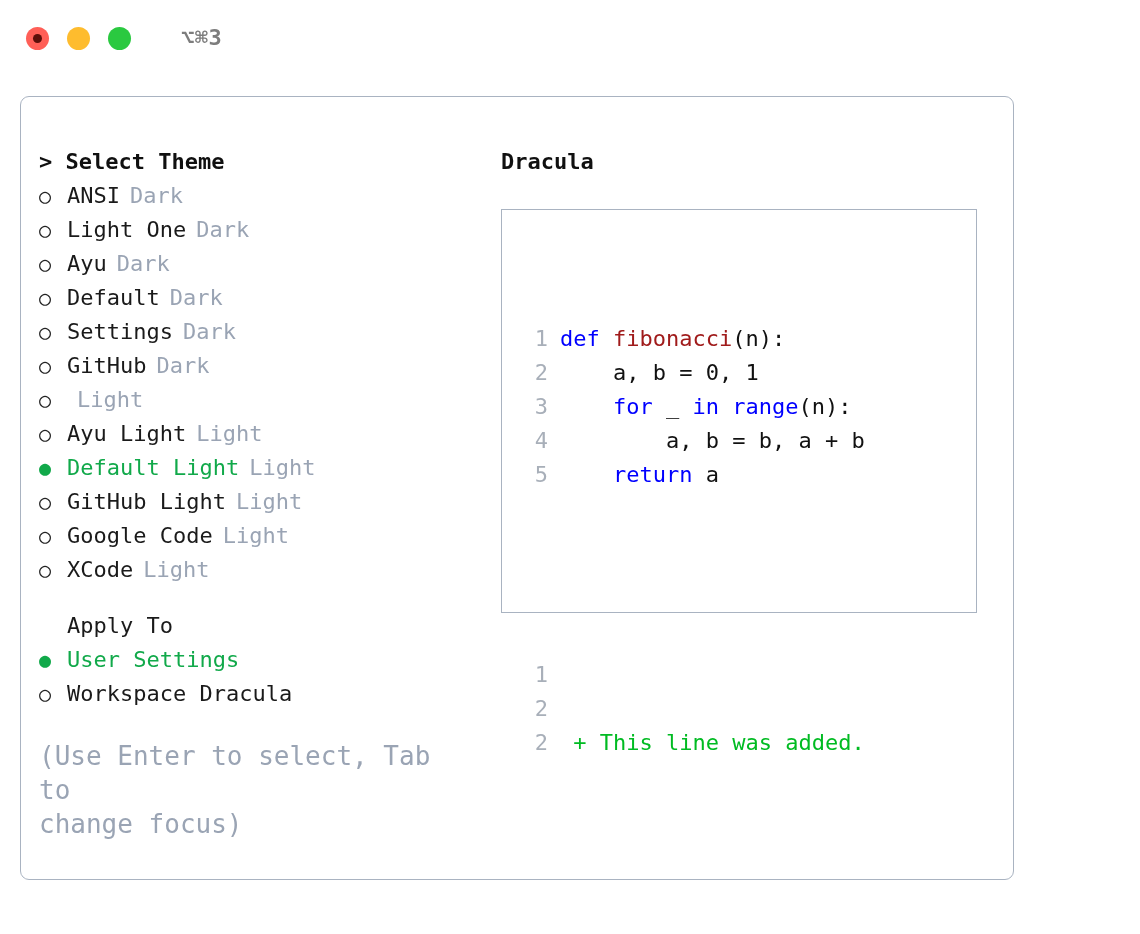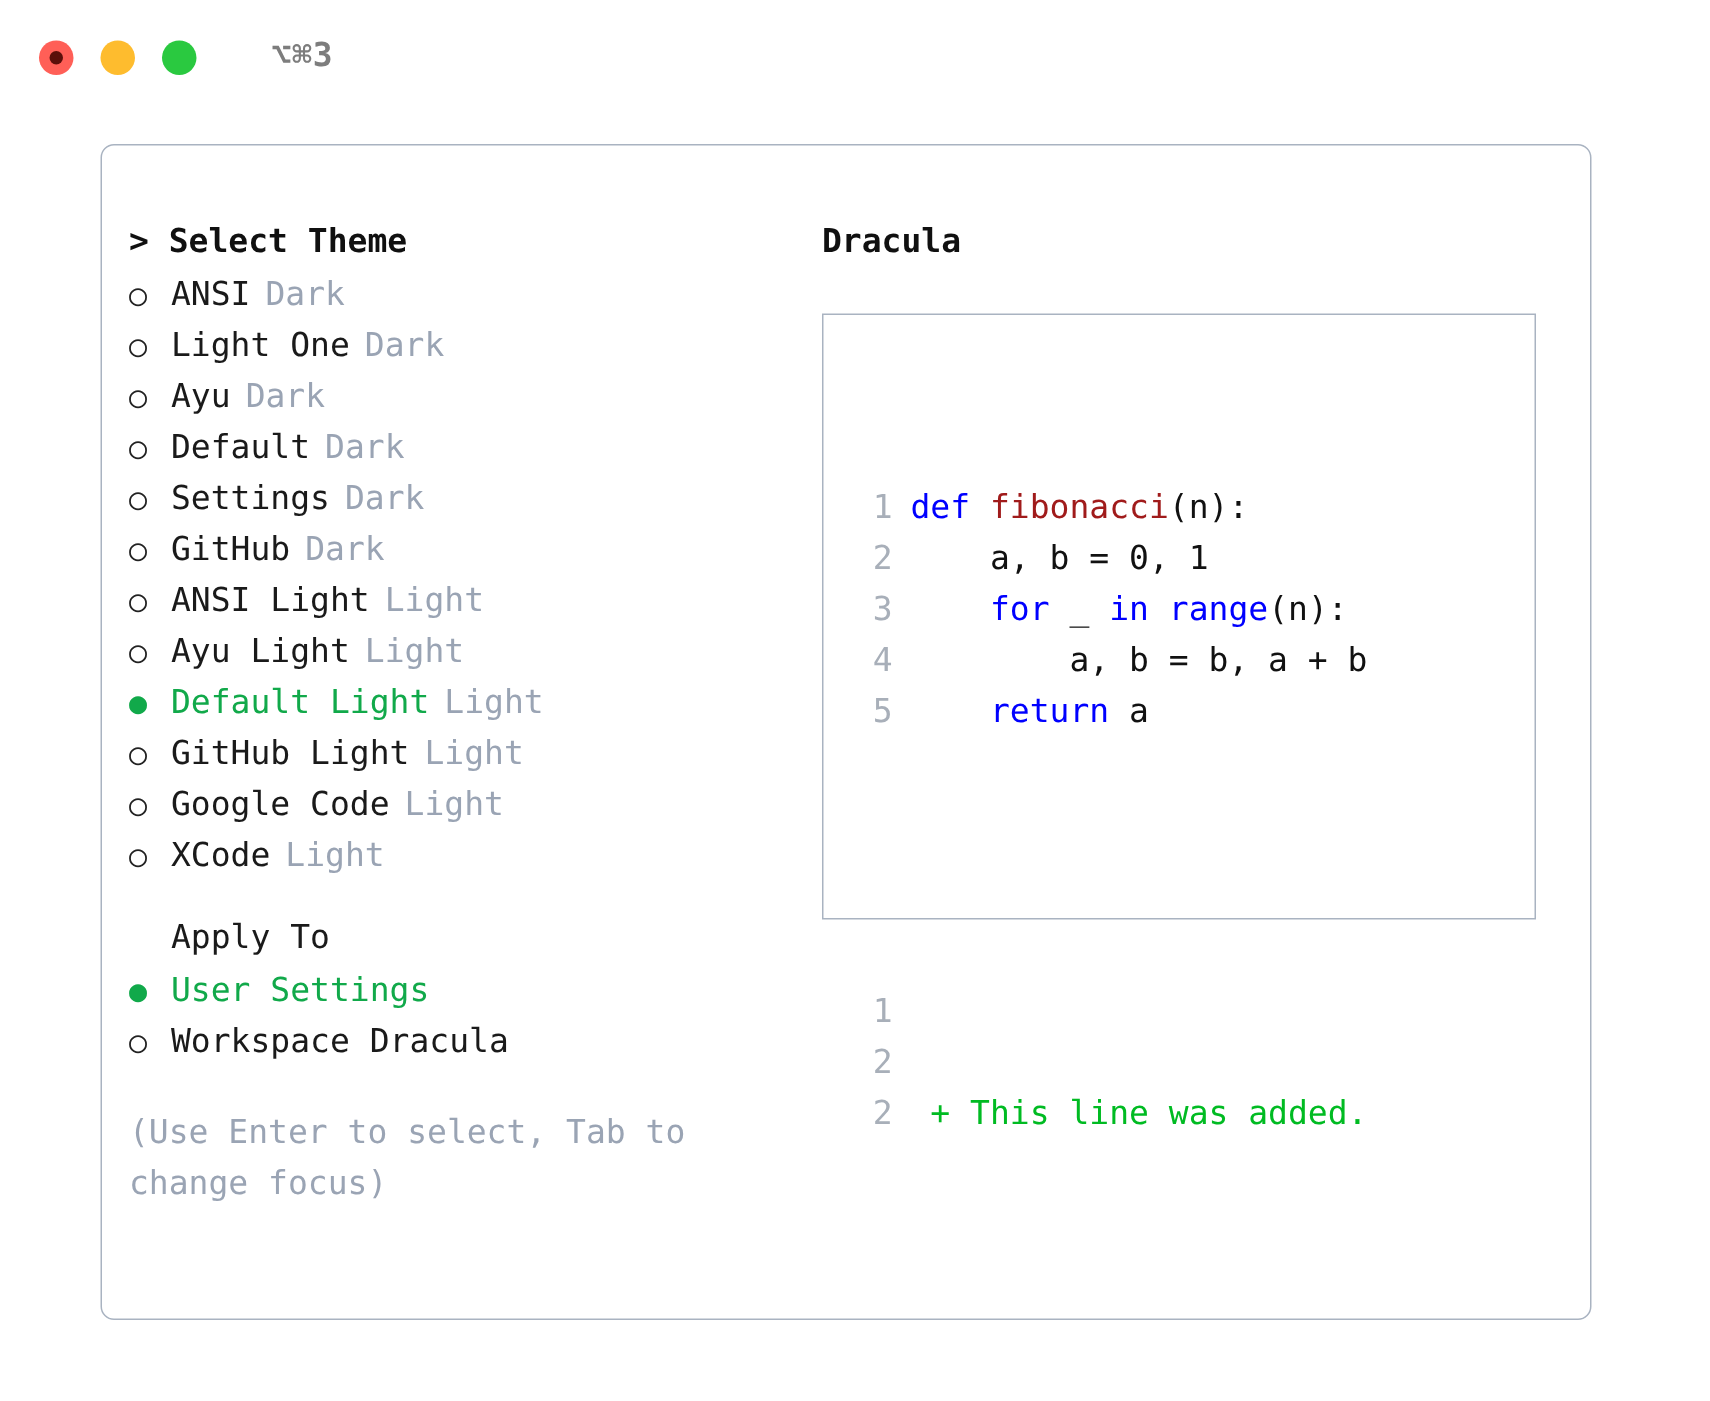--- a/index.html
+++ b/index.html
@@ -75,21 +75,20 @@
   .panel {
     position: absolute;
     left: 20px;
     top: 96px;
     width: 994px;
     height: 784px;
     border: 1.6px solid #a9b3c1;
     border-radius: 9px;
     box-sizing: border-box;
     background: #ffffff;
-    margin-left: 47px;
   }
 
   .panel-inner {
     position: absolute;
     left: 0; top: 0;
     width: 100%;
     height: 100%;
   }
 
   
@@ -140,21 +139,21 @@
   .opt-tag {
     color: #9aa4b4;
     padding-left: 10px;
     text-align: right;
   }
 
   .spacer-sm { height: 22px; }
   .spacer-md { height: 28px; }
 
   .hint {
-    font-size: 22px;
+    font-size: 26px;
     line-height: 34px;
     color: #9aa4b4;
     width: 410px;
     white-space: pre-wrap;
     word-break: normal;
   }
 
   
   .right-col {
     position: absolute;
@@ -224,21 +223,21 @@
 
         <div class="section-title"><span class="caret">&gt;</span> <span>Select Theme</span></div>
 
         <div class="opt-list" id="theme-list">
             <div class="opt-row"><span class="bullet">○</span><span class="opt-label">ANSI</span><span class="opt-tag">Dark</span></div>
             <div class="opt-row"><span class="bullet">○</span><span class="opt-label">Light One</span><span class="opt-tag">Dark</span></div>
             <div class="opt-row"><span class="bullet">○</span><span class="opt-label">Ayu</span><span class="opt-tag">Dark</span></div>
             <div class="opt-row"><span class="bullet">○</span><span class="opt-label">Default</span><span class="opt-tag">Dark</span></div>
             <div class="opt-row"><span class="bullet">○</span><span class="opt-label">Settings</span><span class="opt-tag">Dark</span></div>
             <div class="opt-row"><span class="bullet">○</span><span class="opt-label">GitHub</span><span class="opt-tag">Dark</span></div>
-            <div class="opt-row"><span class="bullet">○</span><span class="opt-label">ANSI Light</span><span class="opt-tag">Light</span></div>
+            <div class="opt-row"><span class="bullet">○</span><span class="opt-tag">Light</span></div>
             <div class="opt-row"><span class="bullet">○</span><span class="opt-label">Ayu Light</span><span class="opt-tag">Light</span></div>
             <div class="opt-row selected"><span class="bullet on">●</span><span class="opt-label">Default Light</span><span class="opt-tag">Light</span></div>
             <div class="opt-row"><span class="bullet">○</span><span class="opt-label">GitHub Light</span><span class="opt-tag">Light</span></div>
             <div class="opt-row"><span class="bullet">○</span><span class="opt-label">Google Code</span><span class="opt-tag">Light</span></div>
             <div class="opt-row"><span class="bullet">○</span><span class="opt-label">XCode</span><span class="opt-tag">Light</span></div>
           </div>
 
         <div class="spacer-sm"></div>
 
         <div class="subsection-title">Apply To</div>

